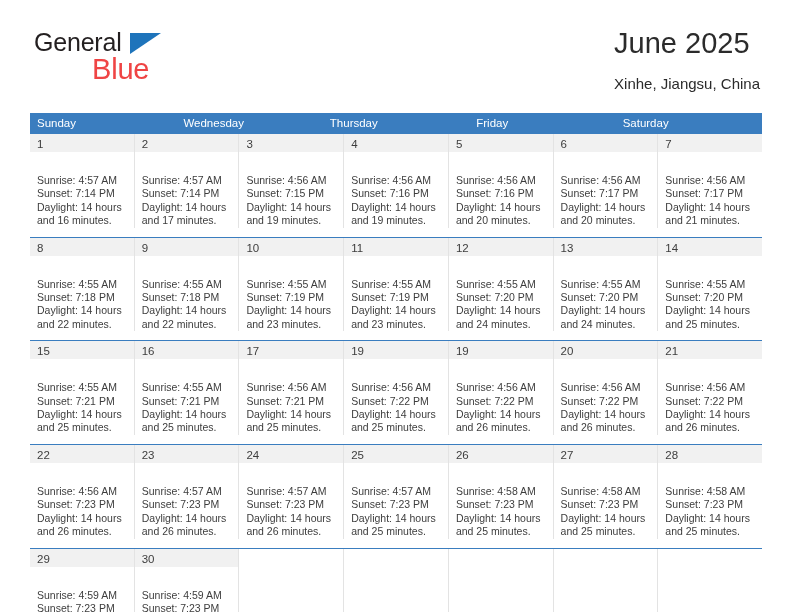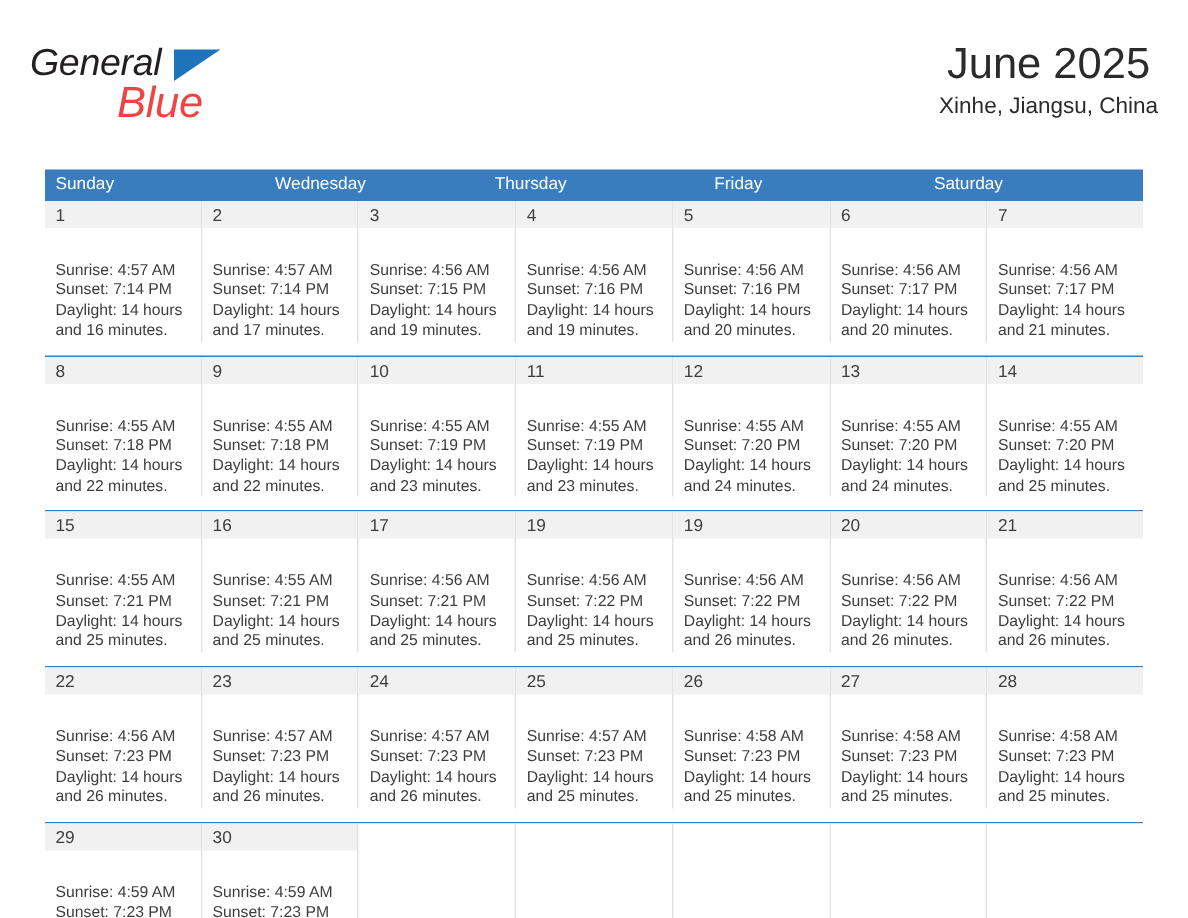--- a/index.html
+++ b/index.html
@@ -23,27 +23,26 @@
 
   
   .page-header {
     position: relative;
     height: 72px;
     padding: 0;
   }
 
   .brand {
     position: absolute;
-    left: 20px;
+    left: 34px;
     top: 30px;
     width: 170px;
     height: 52px;
     line-height: 1;
     user-select: none;
-    font-style: italic;
   }
   .brand-row1 {
     position: relative;
     display: block;
     font-size: 25px;
     color: #231f20;
     letter-spacing: -0.2px;
     height: 27px;
   }
   .brand-tri {
@@ -59,35 +58,35 @@
     display: block;
     font-size: 29px;
     color: #ef4444;
     letter-spacing: -0.2px;
     margin-left: 58px;
     margin-top: -2px;
   }
 
   .title-block {
     position: absolute;
-    right: 20px;
+    right: 32px;
     top: 28px;
-    text-align: center;
+    text-align: left;
   }
   .cal-title {
     font-size: 29px;
     color: #2b2b2b;
     font-weight: normal;
     line-height: 1.05;
     margin: 0;
   }
   .cal-subtitle {
     font-size: 15px;
     color: #2b2b2b;
-    margin-top: 5px;
+    margin-top: 18px;
     line-height: 1.1;
   }
 
   
   .calendar {
     position: absolute;
     left: 30px;
     top: 113px;
     width: 732px;
   }

